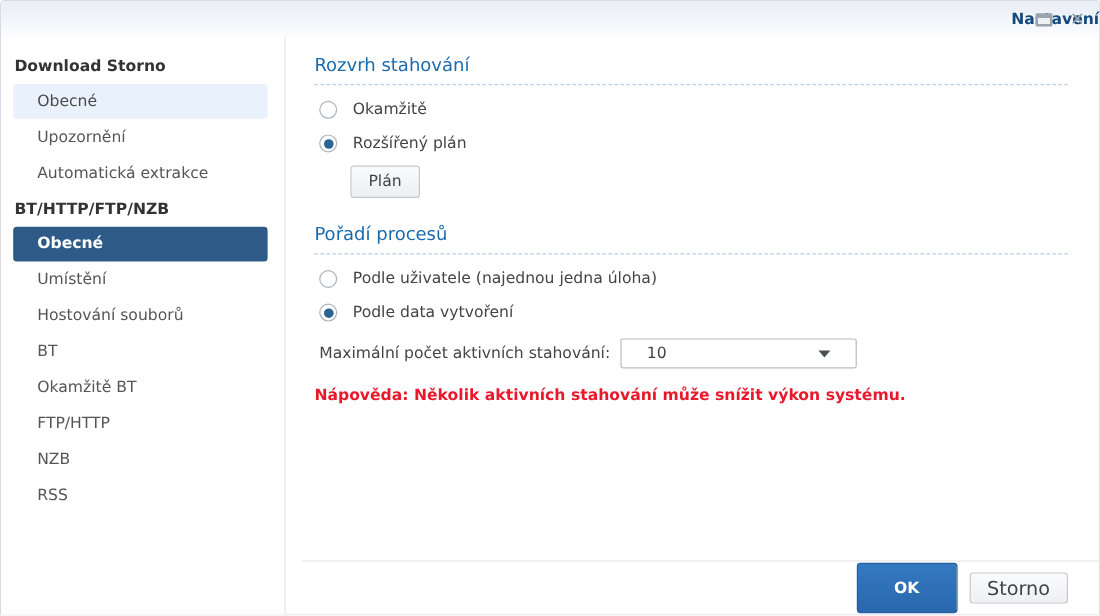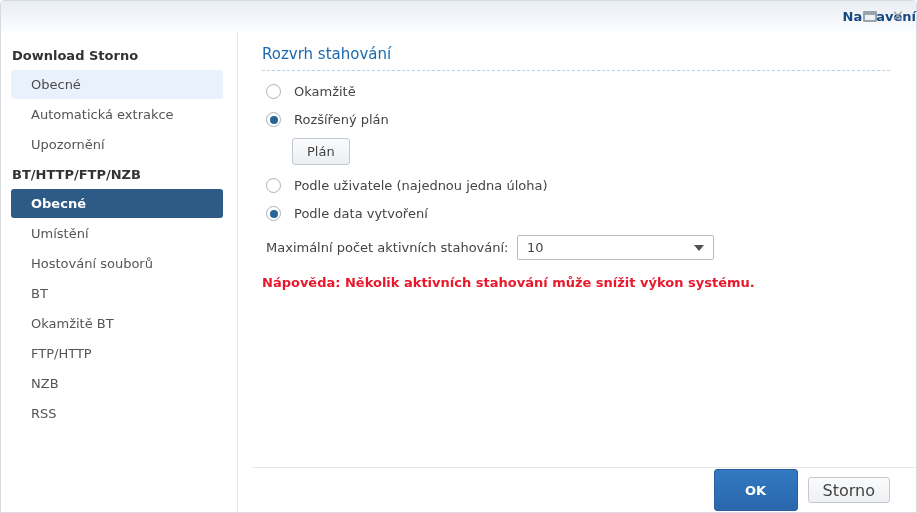--- a/index.html
+++ b/index.html
@@ -77,21 +77,21 @@
     display:inline-block; margin:11px 0 0 30px; padding:5px 14px;
     background:linear-gradient(#fafbfc,#eceff2); border:1px solid #c4c9cf;
     border-radius:3px; color:#444; cursor:pointer; font-size:13px;
   }
   .section-2 { margin-top:17px; }
   .field-row { display:flex; align-items:center; margin:14px 0 0 4px; }
   .field-label { width:251px; flex:0 0 251px; color:#444; }
   .select-box {
     width:197px; height:25px; border:1px solid #b6bcc3; border-radius:2px;
     background:#fff; display:flex; align-items:center;
-    padding:0 9px; cursor:pointer; position:relative;
+    padding:0 21px; cursor:pointer; position:relative;
   }
   .select-value { flex:1; color:#444; }
   .select-arrow {
     width:0; height:0; border-left:5px solid transparent;
     border-right:5px solid transparent; border-top:6px solid #4a5258;
   }
   .help-note { margin:15px 0 0 0; color:#e8192c; font-weight:bold; }
   
   .footer {
     position:absolute; left:14px; right:0; bottom:0; height:45px;
@@ -125,22 +125,22 @@
       <span class="restore-btn"></span>
       <span class="close-btn">✕</span>
     </div>
   </div>
 
   <div class="main">
 
     <div class="sidebar">
       <div class="side-group-header">Download Storno</div>
       <div class="side-item highlight">Obecné</div>
+      <div class="side-item">Upozornění</div>
       <div class="side-item">Automatická extrakce</div>
-      <div class="side-item">Upozornění</div>
 
       <div class="side-group-header">BT/HTTP/FTP/NZB</div>
       <div class="side-item selected">Obecné</div>
       <div class="side-item">Umístění</div>
       <div class="side-item">Hostování souborů</div>
       <div class="side-item">BT</div>
       <div class="side-item">Okamžitě BT</div>
       <div class="side-item">FTP/HTTP</div>
       <div class="side-item">NZB</div>
       <div class="side-item">RSS</div>
@@ -157,20 +157,21 @@
       </div>
 
       <div class="radio-row">
         <span class="radio checked"></span>
         <span class="radio-label">Rozšířený plán</span>
       </div>
 
       <div class="btn-small">Plán</div>
 
       
+      <div class="section-title section-2">Pořadí procesů</div>
 
       <div class="radio-row">
         <span class="radio"></span>
         <span class="radio-label">Podle uživatele (najednou jedna úloha)</span>
       </div>
 
       <div class="radio-row">
         <span class="radio checked"></span>
         <span class="radio-label">Podle data vytvoření</span>
       </div>

